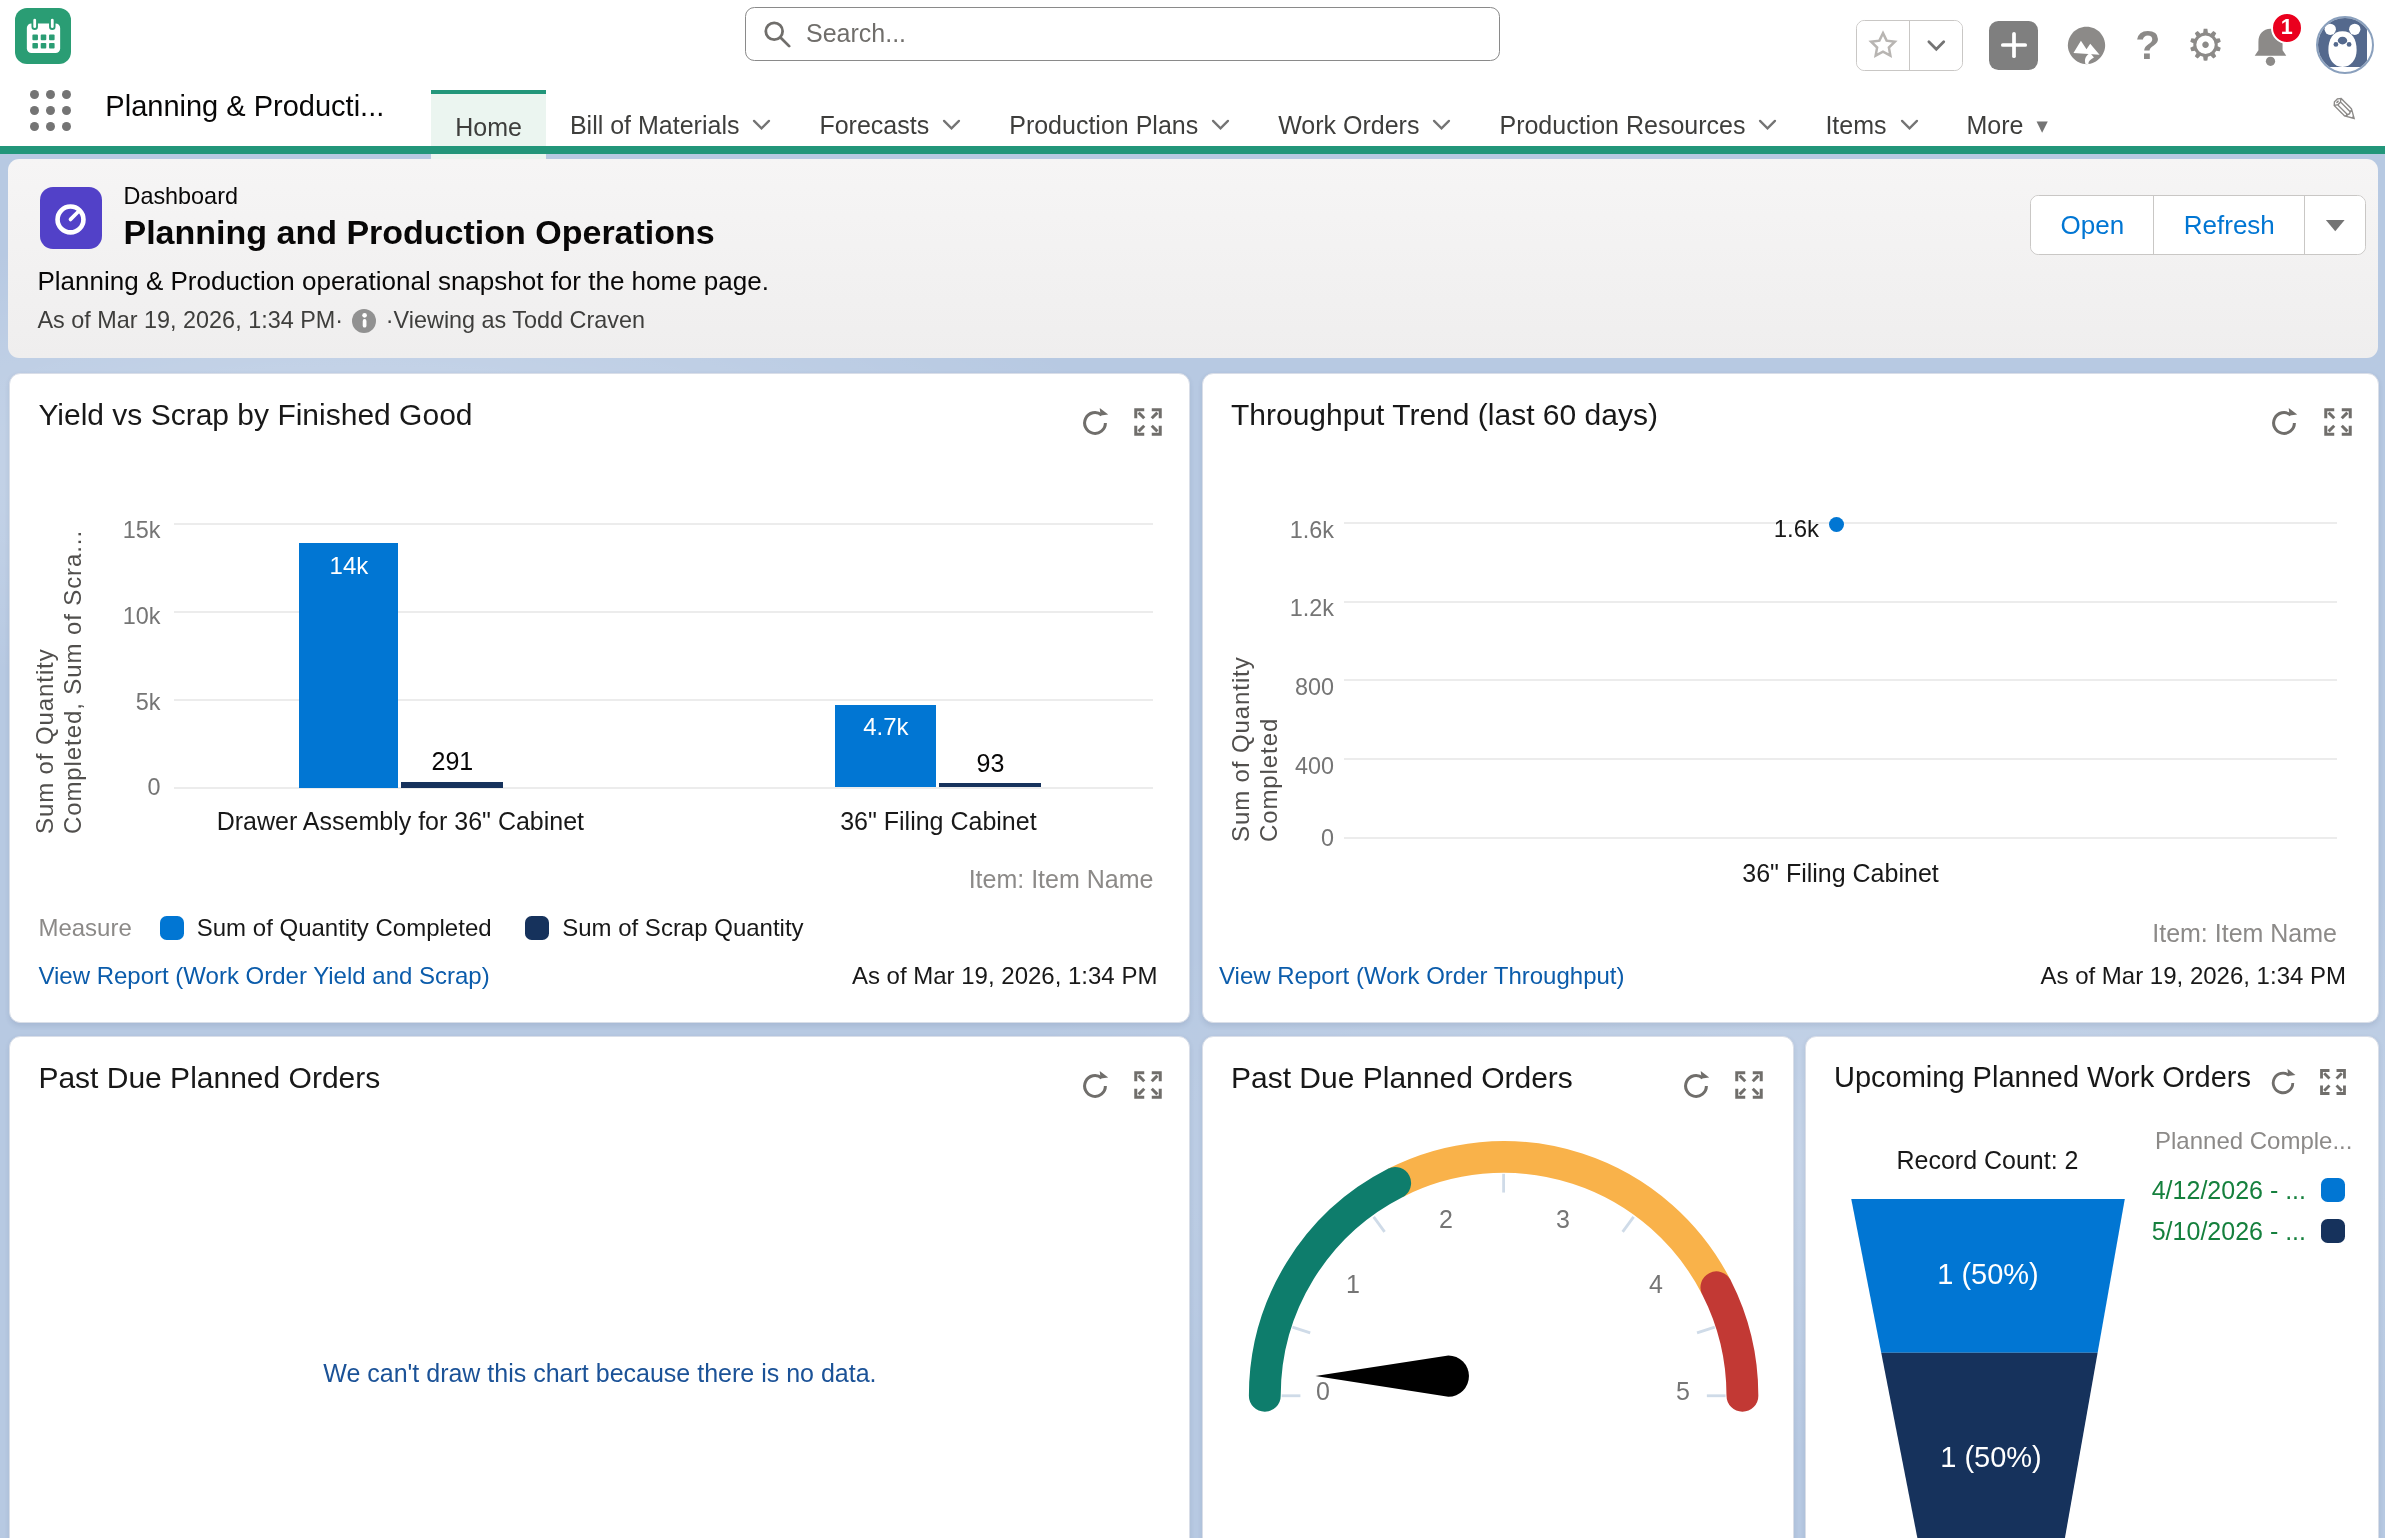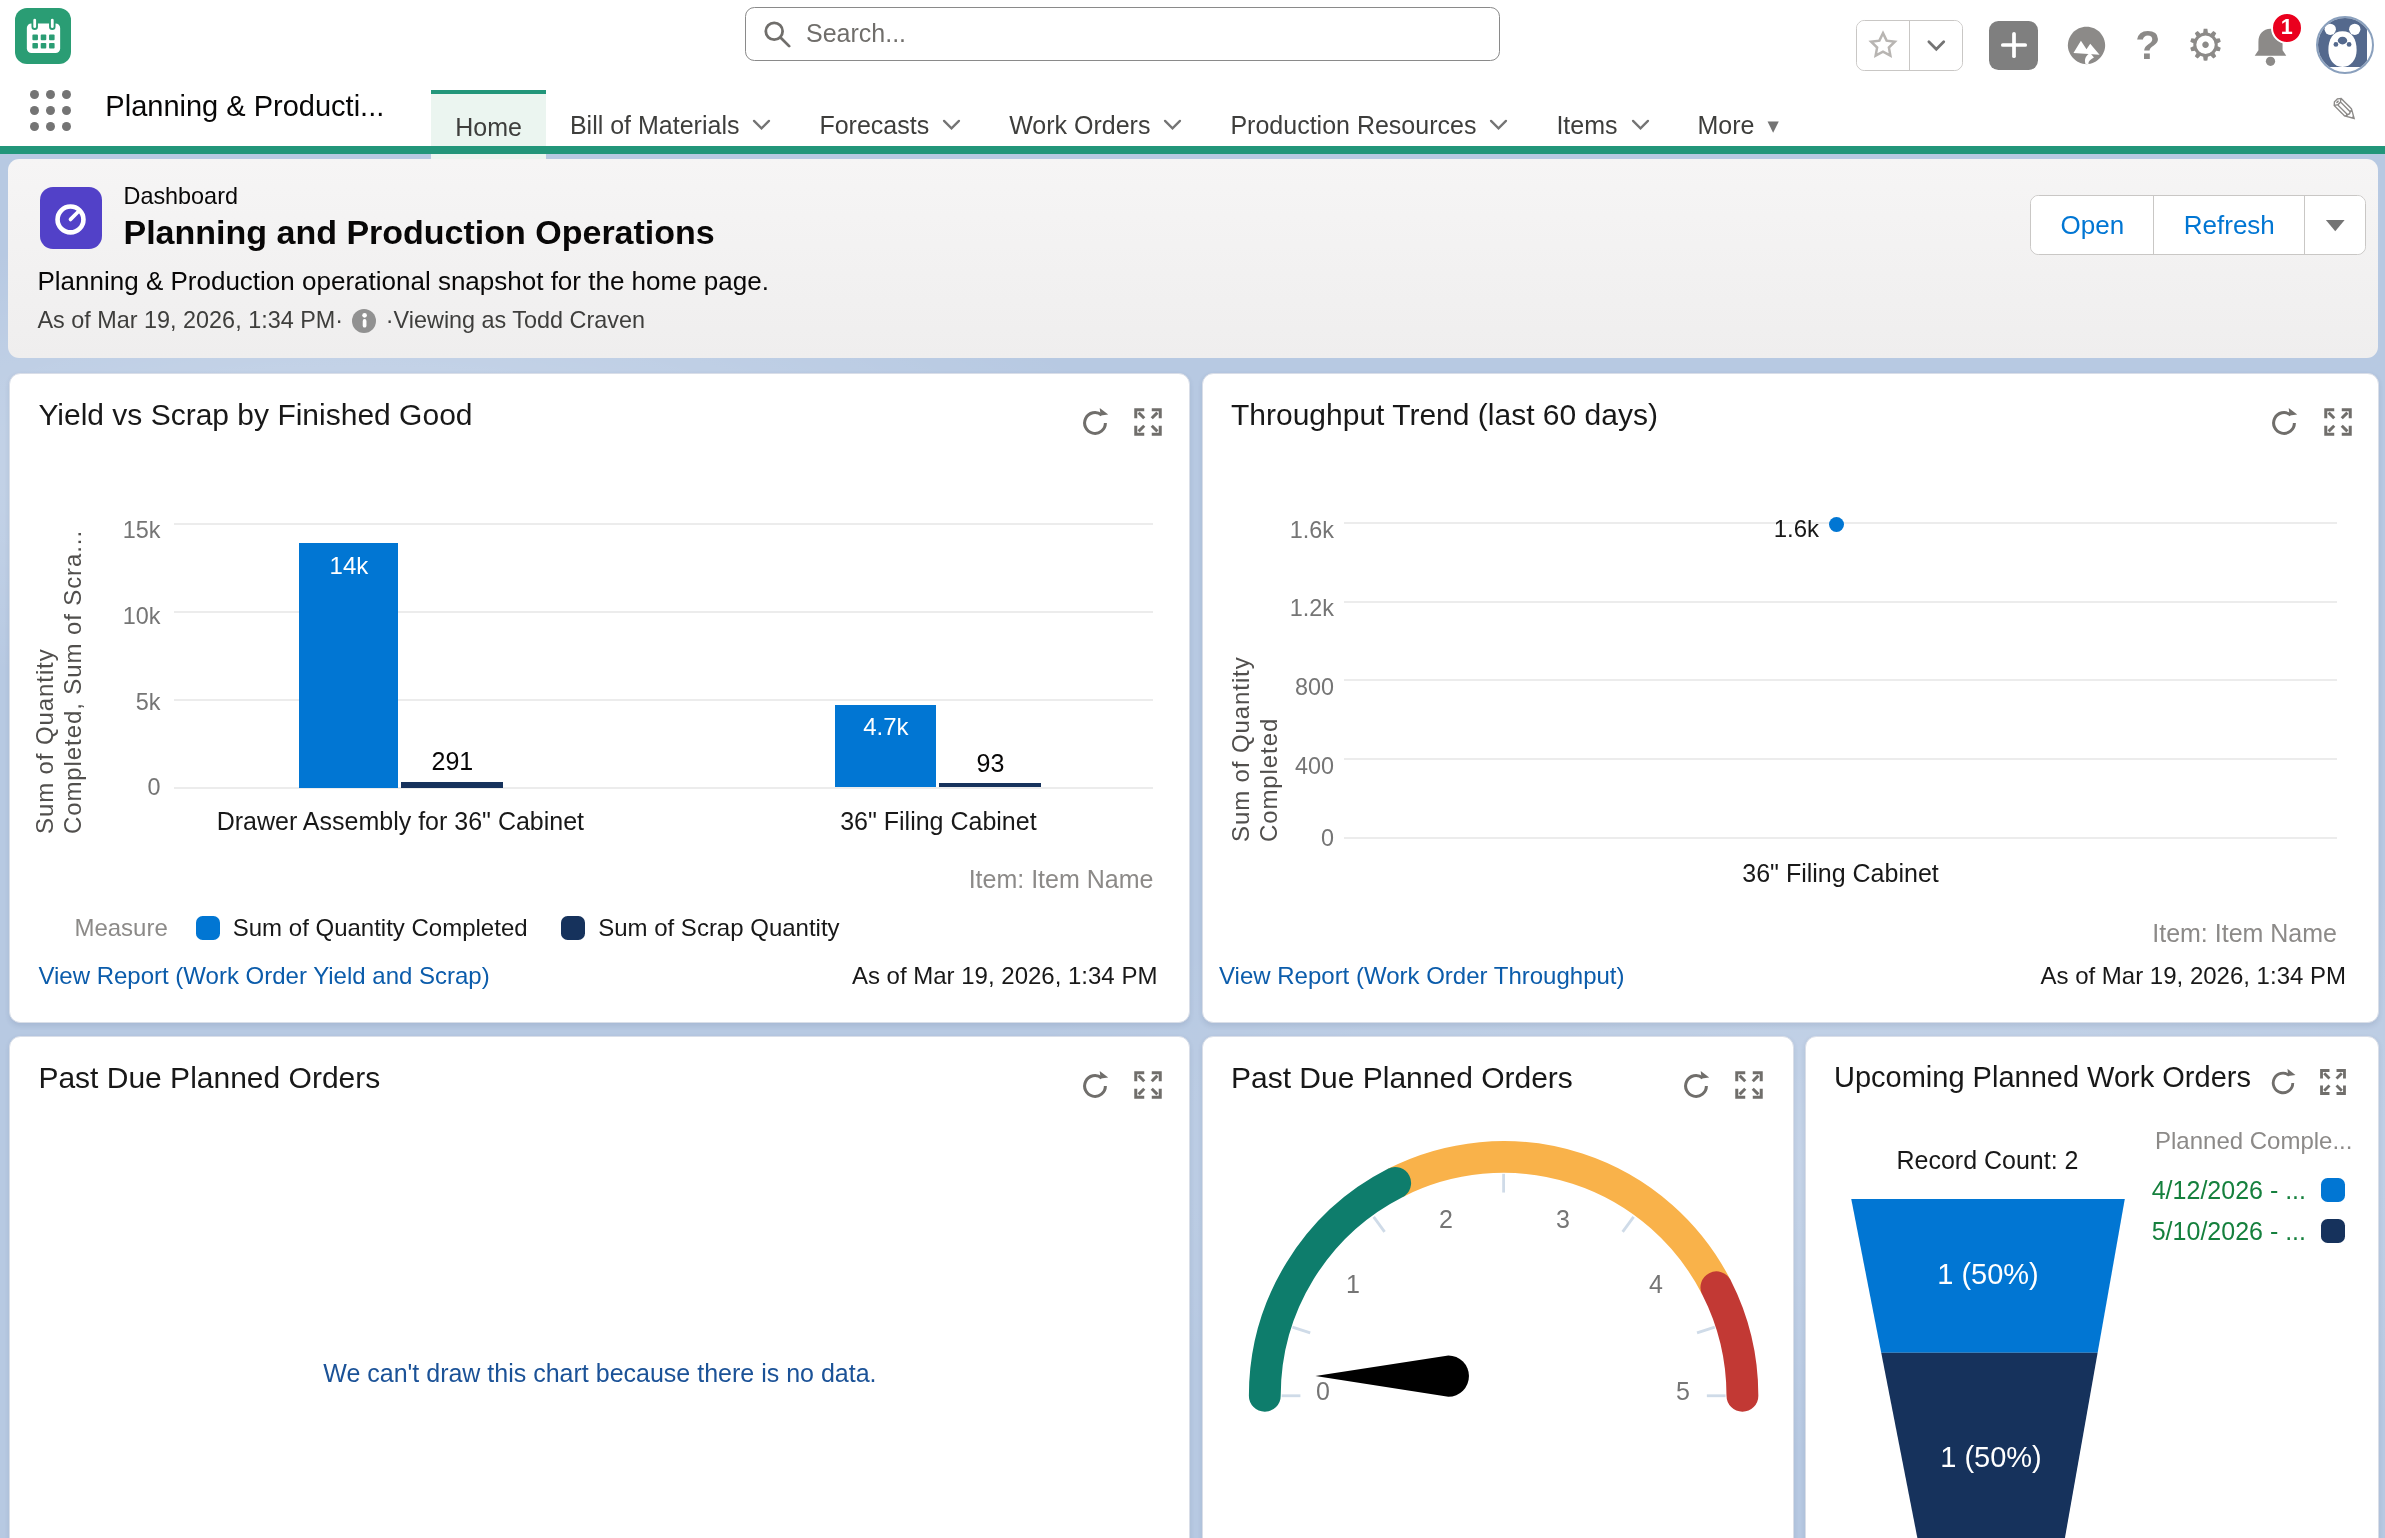--- a/index.html
+++ b/index.html
@@ -52,21 +52,21 @@
   
   .card{position:absolute;background:#fff;border-radius:11.2px;border:0.9px solid #d9dee8;box-shadow:0 2.8px 5.6px rgba(30,50,90,.10);}
   .cardtitle{position:absolute;left:28px;top:24px;font-size:30px;color:#181818;white-space:nowrap;}
   .cicon{position:absolute;color:#706e6b;cursor:pointer;}
   .gridline{position:absolute;height:1.9px;background:#ececec;}
   .ytick{position:absolute;font-size:23.4px;color:#757575;text-align:right;transform:translateY(-50%);}
   .bar{position:absolute;}
   .barlabel{position:absolute;font-size:24px;text-align:center;}
   .xcat{position:absolute;font-size:25px;color:#181818;text-align:center;}
   .axistitle{position:absolute;font-size:25px;color:#8c8a88;text-align:right;}
-  .legendrow{position:absolute;display:flex;align-items:center;font-size:24px;color:#181818;gap:13px;margin-left:36px;}
+  .legendrow{position:absolute;display:flex;align-items:center;font-size:24px;color:#181818;gap:13px;}
   .chip{width:24px;height:24px;border-radius:6.6px;display:inline-block;}
   .viewreport{position:absolute;font-size:24px;color:#0b5cab;cursor:pointer;text-decoration:none;}
   .cardasof{position:absolute;font-size:24px;color:#181818;text-align:right;}
   .vlabel{writing-mode:vertical-rl;transform:rotate(180deg);font-size:24px;color:#514f4d;letter-spacing:0.9px;}
   .emptymsg{position:absolute;width:100%;text-align:center;font-size:25px;color:#1b5297;}
   .gaugetick{position:absolute;font-size:25px;color:#757575;transform:translate(-50%,-50%);}
   .funlabel{position:absolute;font-size:29px;color:#fff;transform:translate(-50%,-50%);white-space:nowrap;}
   .leg-title{position:absolute;font-size:24px;color:#8c8a88;white-space:nowrap;}
   .leg-item-label{position:absolute;font-size:25px;color:#15803d;text-align:right;white-space:nowrap;}
 </style>
@@ -176,20 +176,26 @@
           <path d="M2 2l8 8 8-8" fill="none" stroke="#747474" stroke-width="2.5" stroke-linecap="round"></path>
         </svg>
     </div>
     <div class="tab">
       <span>Forecasts</span>
       <svg class="chev" viewBox="0 0 20 12">
           <path d="M2 2l8 8 8-8" fill="none" stroke="#747474" stroke-width="2.5" stroke-linecap="round"></path>
         </svg>
     </div>
     <div class="tab">
+      <span>Production Plans</span>
+      <svg class="chev" viewBox="0 0 20 12">
+          <path d="M2 2l8 8 8-8" fill="none" stroke="#747474" stroke-width="2.5" stroke-linecap="round"></path>
+        </svg>
+    </div>
+    <div class="tab">
       <span>Work Orders</span>
       <svg class="chev" viewBox="0 0 20 12">
           <path d="M2 2l8 8 8-8" fill="none" stroke="#747474" stroke-width="2.5" stroke-linecap="round"></path>
         </svg>
     </div>
     <div class="tab">
       <span>Production Resources</span>
       <svg class="chev" viewBox="0 0 20 12">
           <path d="M2 2l8 8 8-8" fill="none" stroke="#747474" stroke-width="2.5" stroke-linecap="round"></path>
         </svg>

